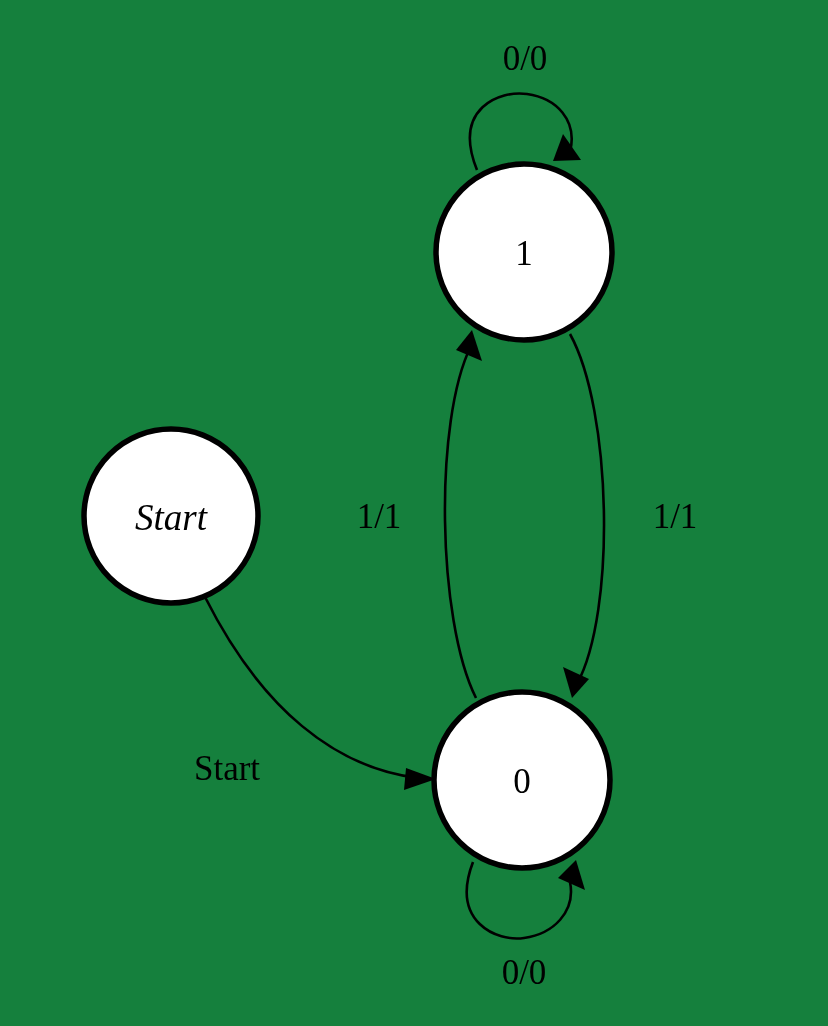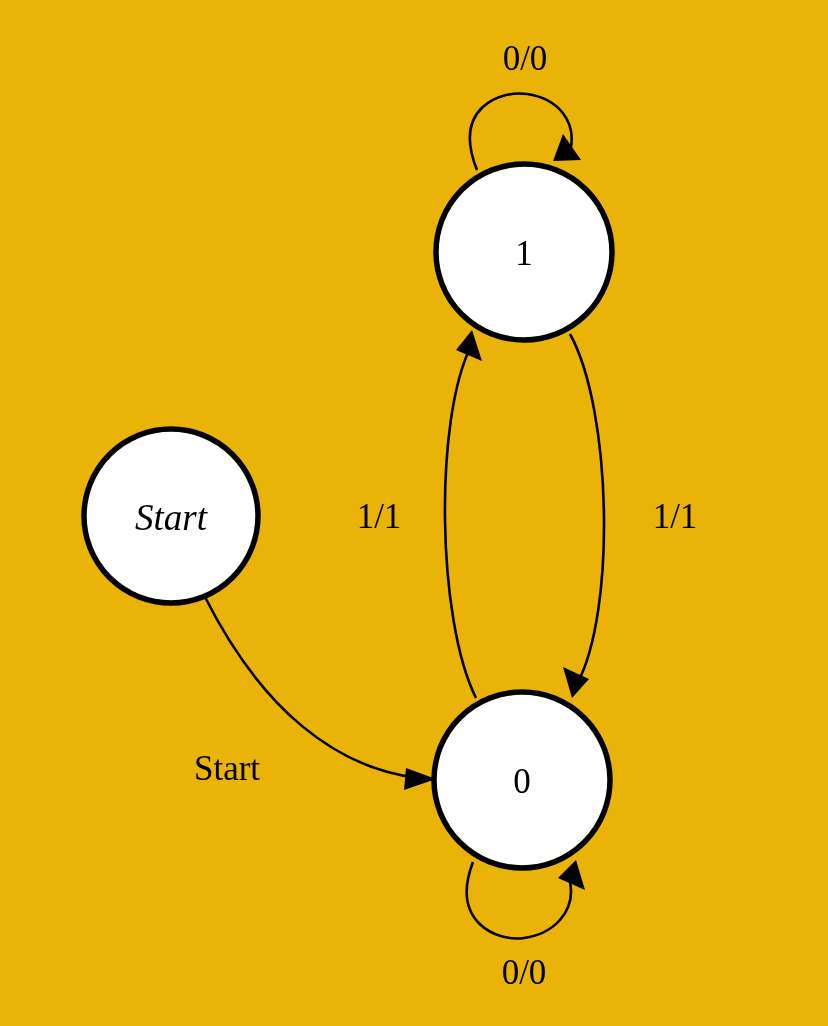--- a/index.html
+++ b/index.html
@@ -11,21 +11,21 @@
   body {
     width: 828px;
     height: 1026px;
     font-family: "Liberation Serif", "DejaVu Serif", serif;
     overflow: hidden;
   }
   #diagram-root {
     position: relative;
     width: 828px;
     height: 1026px;
-    background: #eab308;
+    background: #15803d;
   }
   svg#fsm-svg {
     display: block;
     width: 828px;
     height: 1026px;
   }
   .state-circle {
     fill: #ffffff;
     stroke: #000000;
     stroke-width: 5.5;

